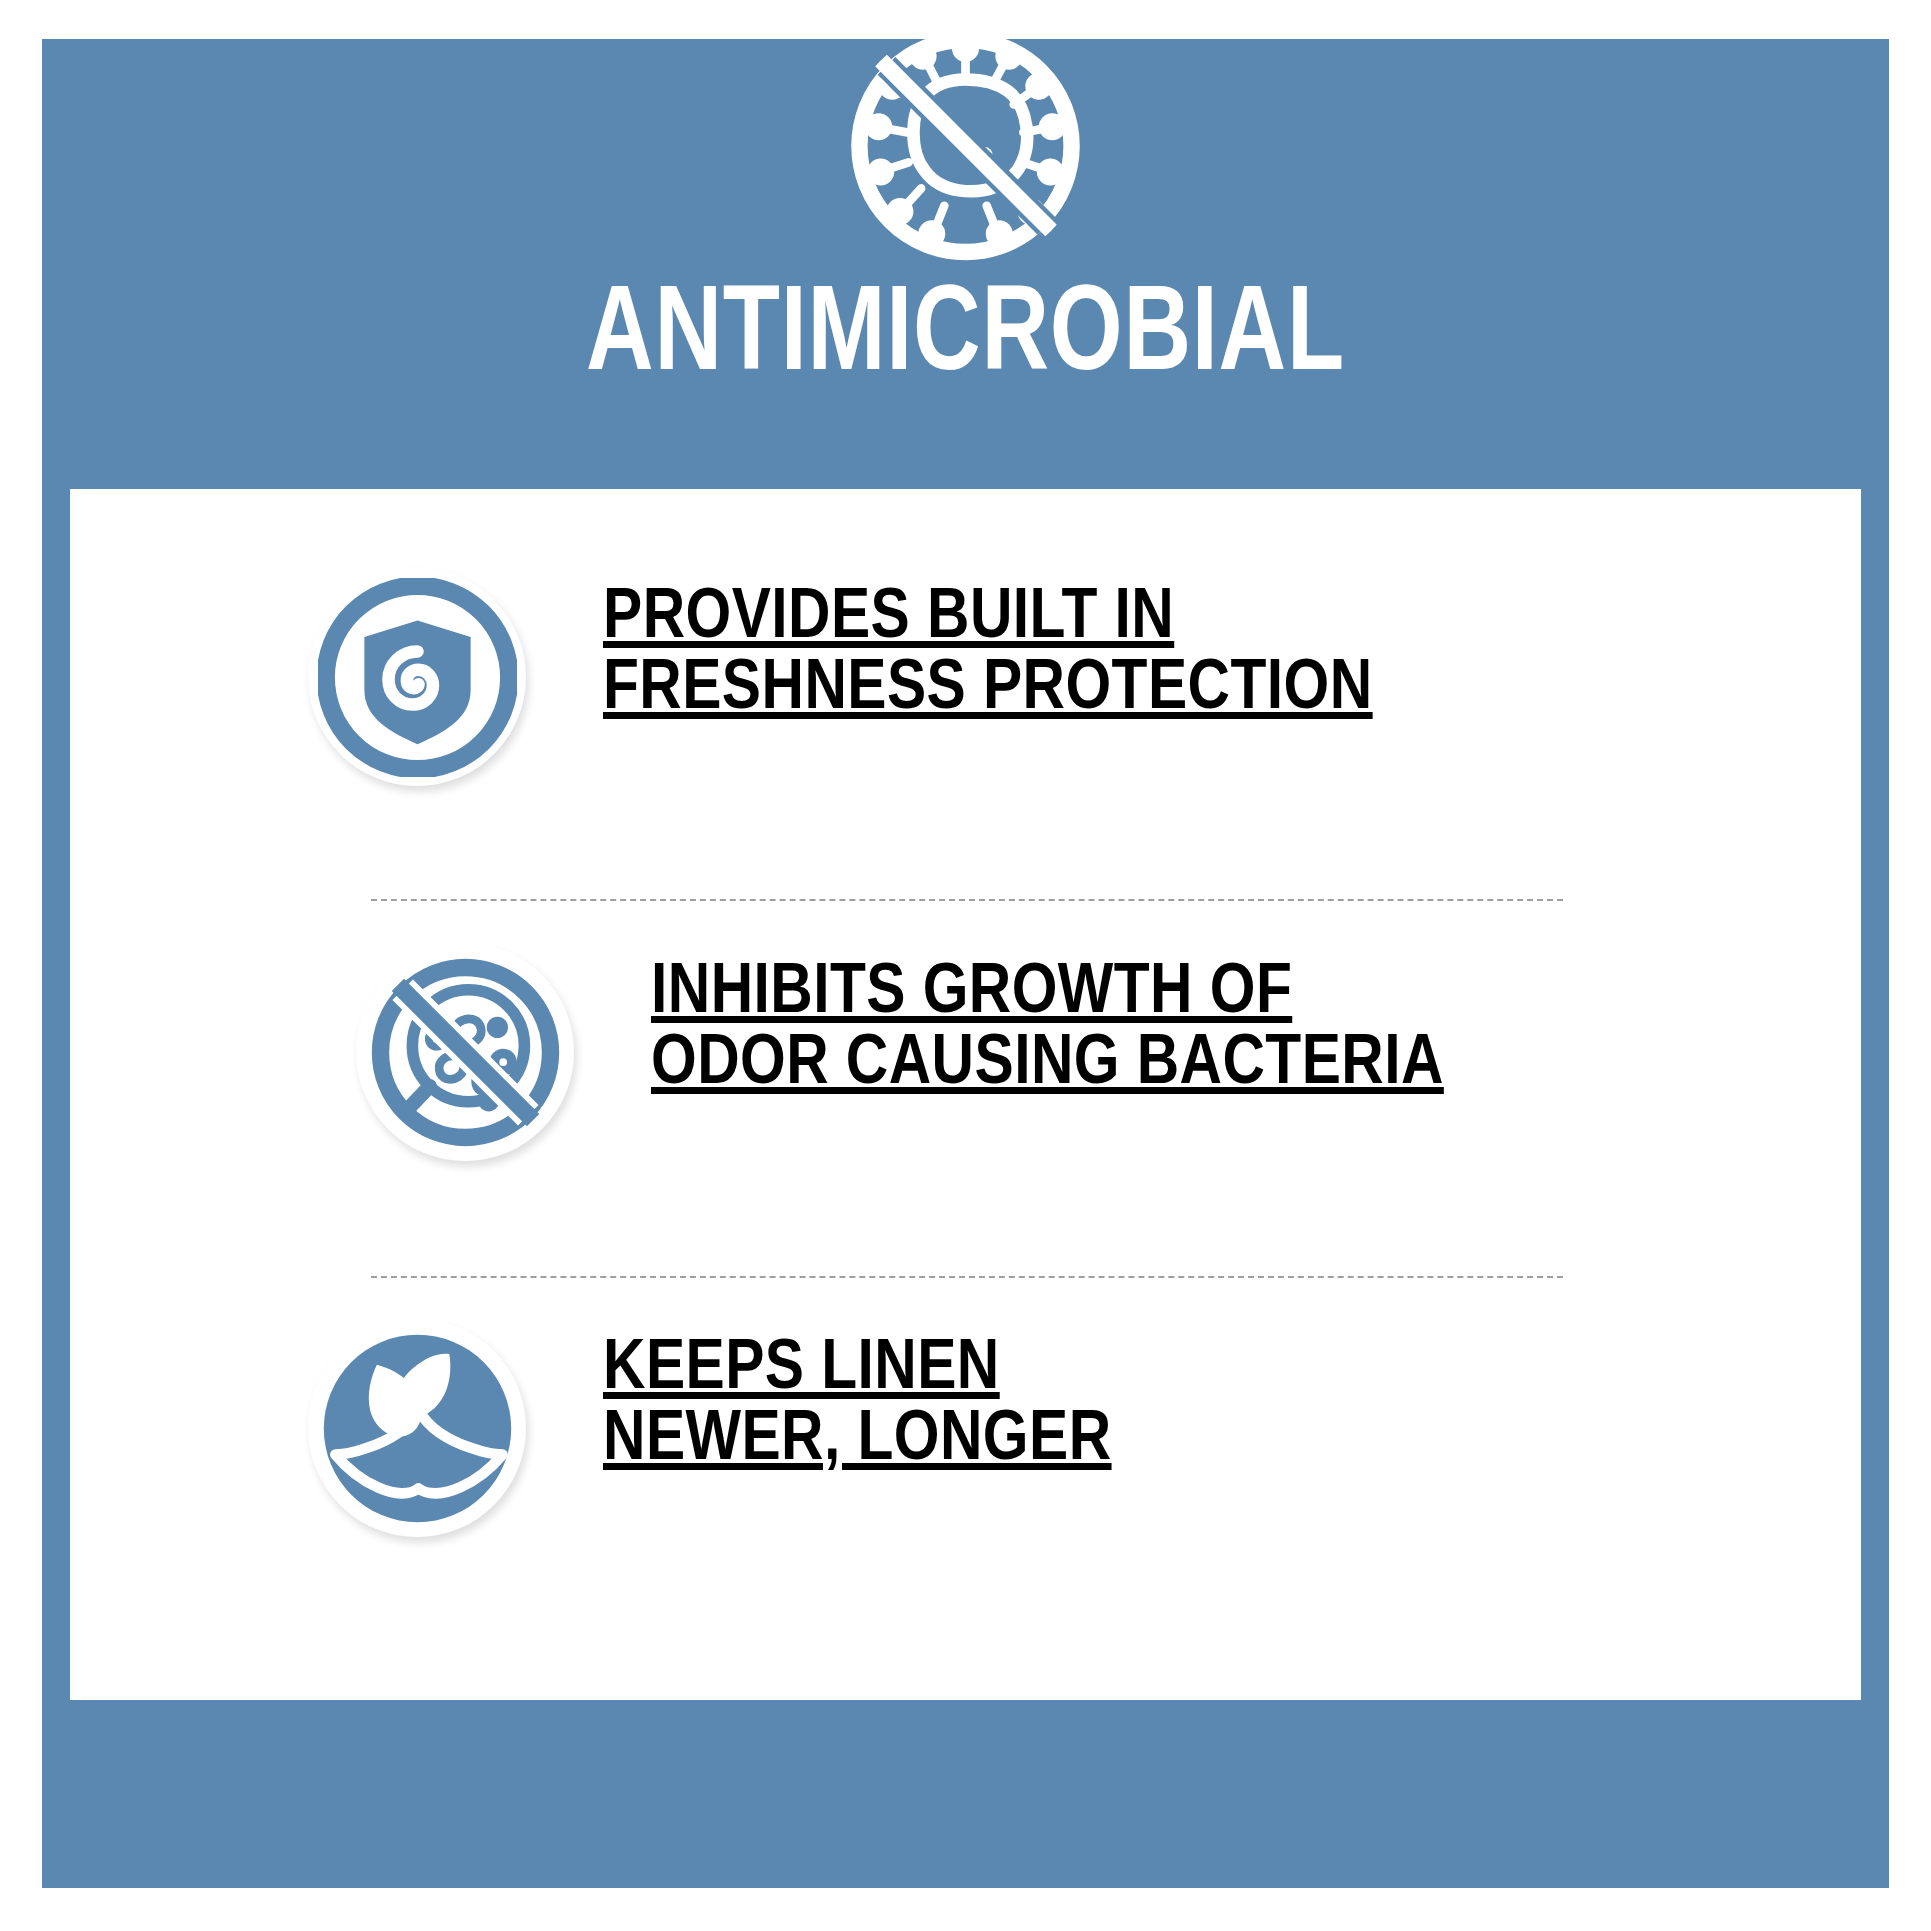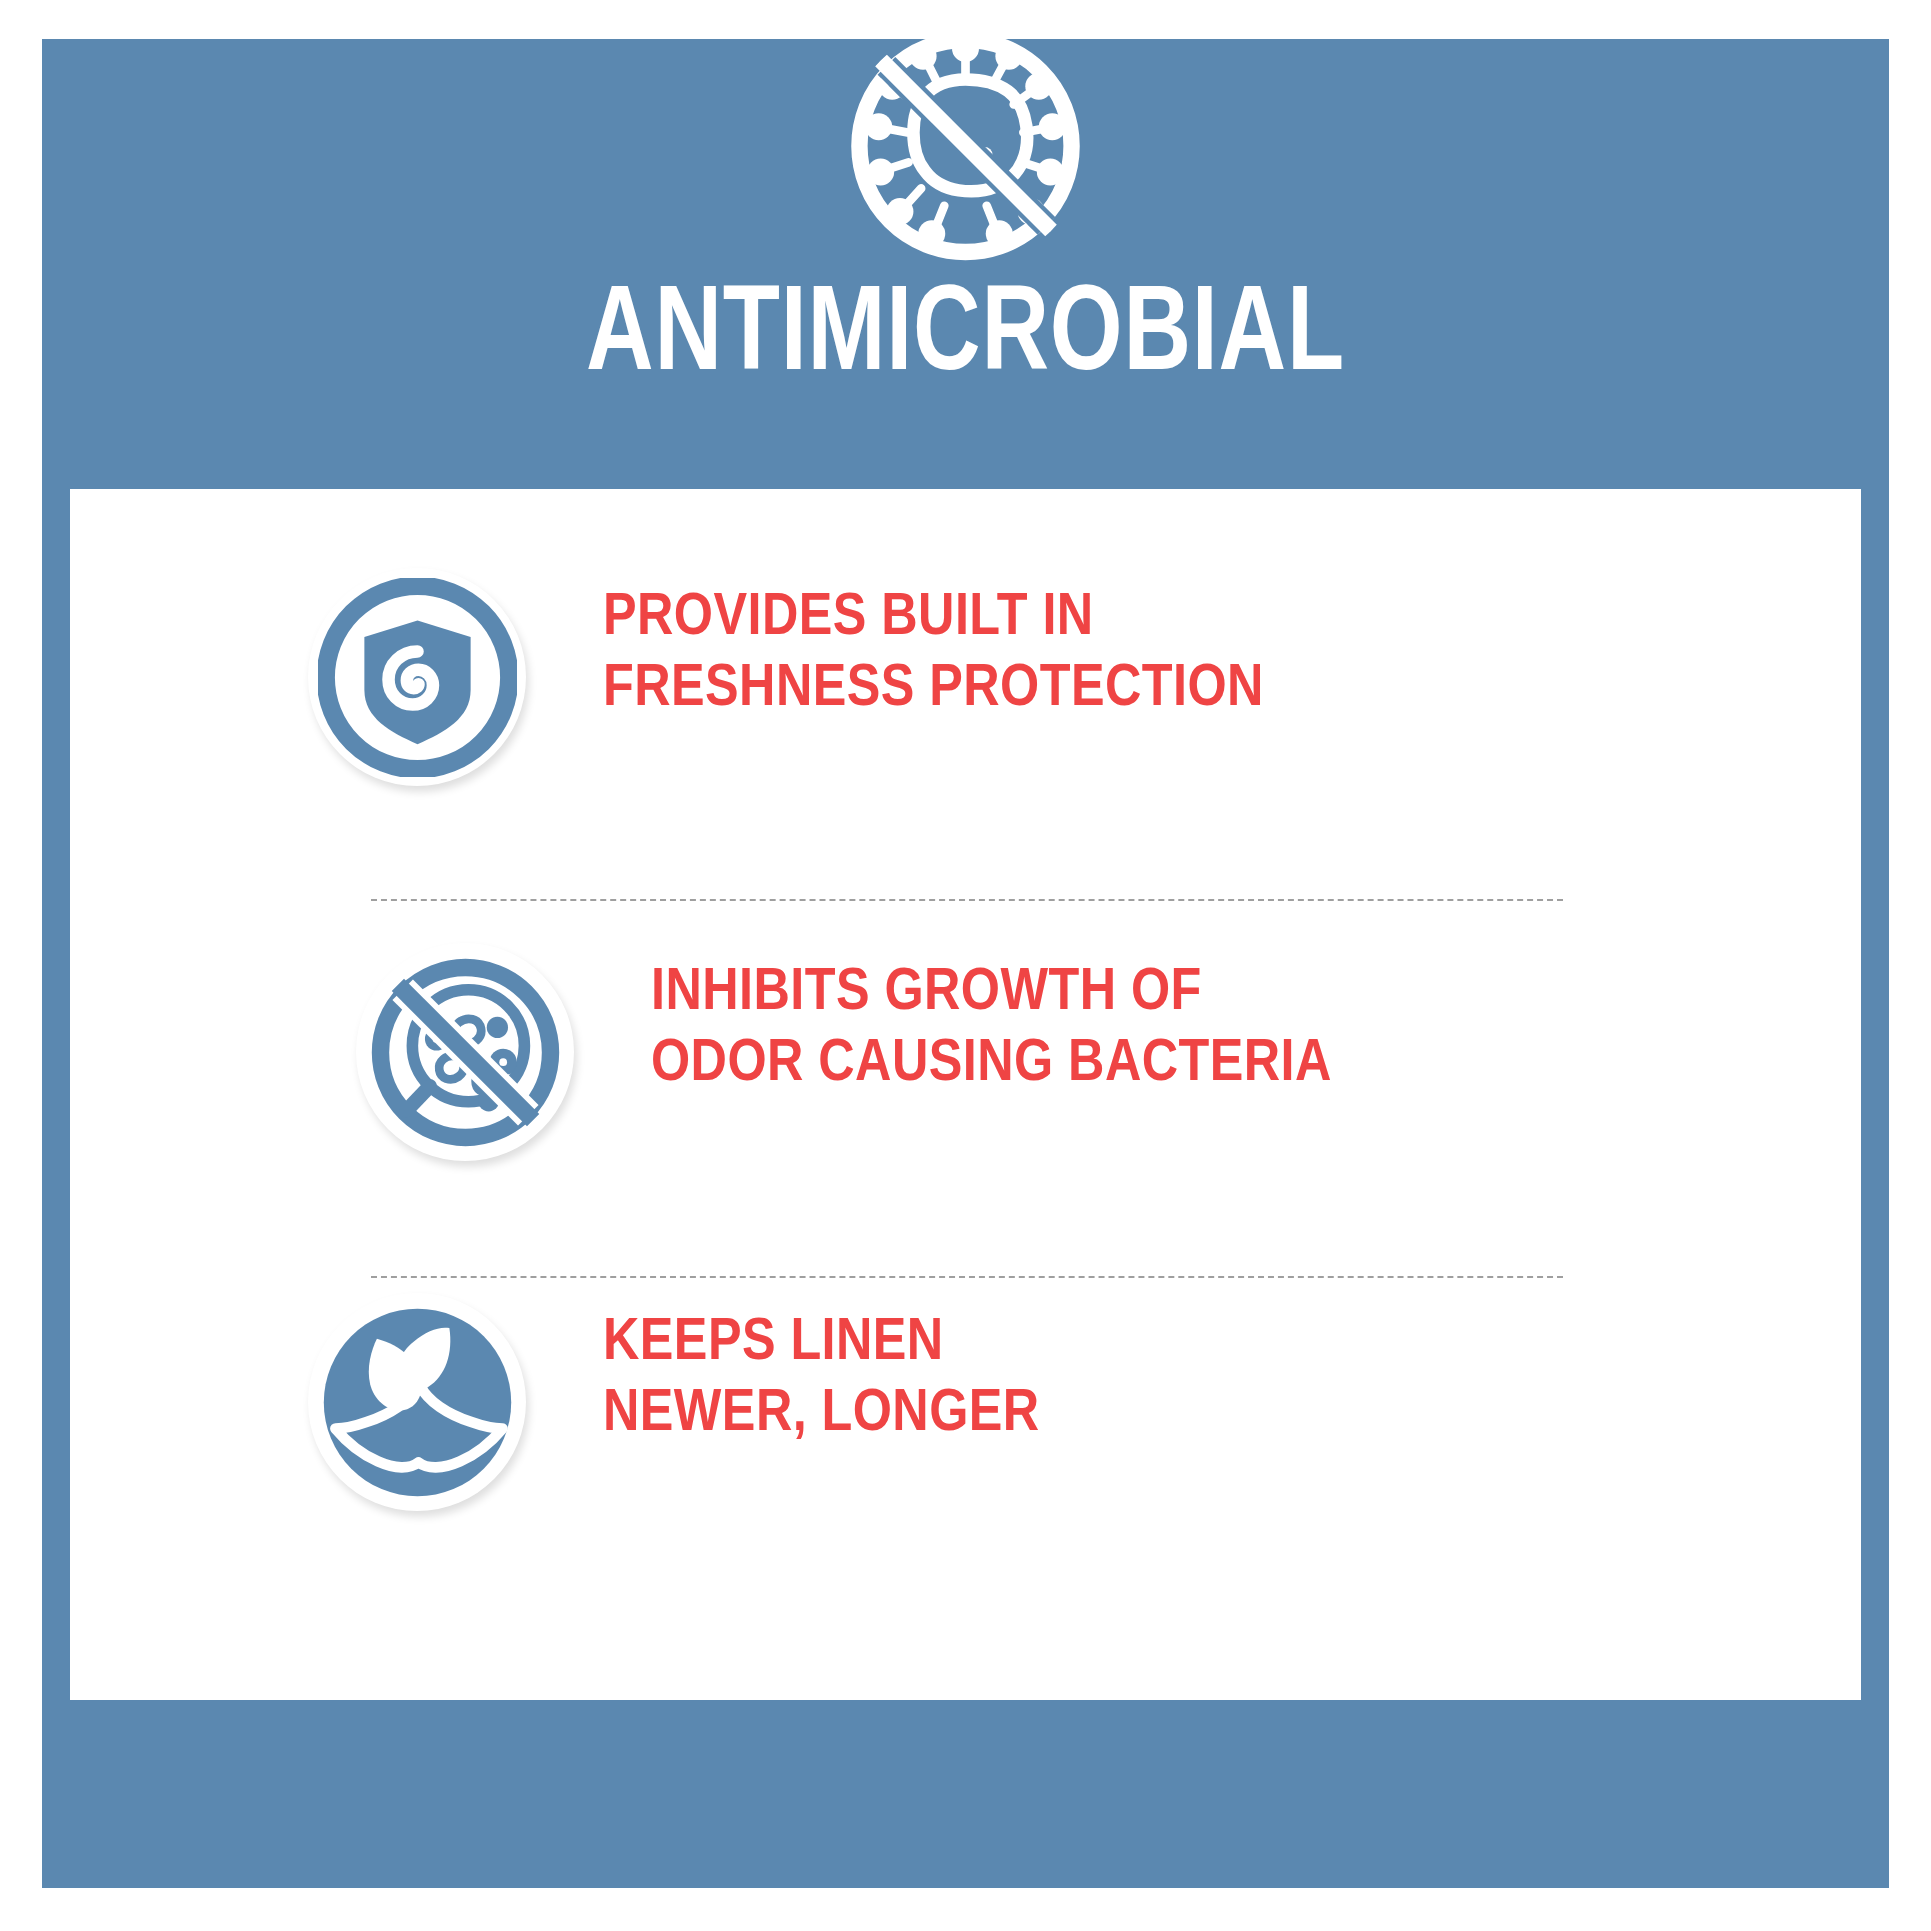--- a/index.html
+++ b/index.html
@@ -18,28 +18,28 @@
       letter-spacing:1px;transform:scaleX(.78);transform-origin:50% 0;
       font-family:"Liberation Sans",sans-serif;white-space:nowrap;}
 
   
   #content-card{position:absolute;left:70px;top:489px;width:1791px;height:1211px;
       background:#ffffff;overflow:hidden;}
 
   .feature-row{position:absolute;left:0;width:1791px;height:290px;}
   #row-0{top:79px;}
   #row-1{top:454px;margin-left:48px;}
-  #row-2{top:804px;}
+  #row-2{top:830px;}
 
   .icon-badge{position:absolute;left:238px;top:0;width:218px;height:218px;border-radius:50%;
       background:#ffffff;box-shadow:2.9px 5.8px 8.7px rgba(0,0,0,.13);}
   .icon-badge svg{position:absolute;left:9.7px;top:9.7px;width:199px;height:199px;display:block;}
 
-  .feature-text{position:absolute;left:533px;top:9.7px;width:1062px;color:#ef4444;
-      font-weight:bold;font-size:60px;line-height:71px;letter-spacing:0.5px;}
+  .feature-text{position:absolute;left:533px;top:9.7px;width:1062px;color:#000000;
+      font-weight:bold;font-size:70px;line-height:71px;letter-spacing:0.5px;text-decoration:underline;}
   .feature-text .ln{display:block;transform:scaleX(.84);transform-origin:0 0;white-space:nowrap;}
 
   .divider{position:absolute;left:301px;width:1192px;height:0;
       border-top:2.9px dashed #7f7f7f;opacity:.75;}
   #div-0{top:410px;}
   #div-1{top:787px;}
 
   
   #silvadur-badge{position:absolute;left:1319px;top:936px;width:386px;height:391px;}
   #silvadur-badge svg{display:block;width:386px;height:391px;}

